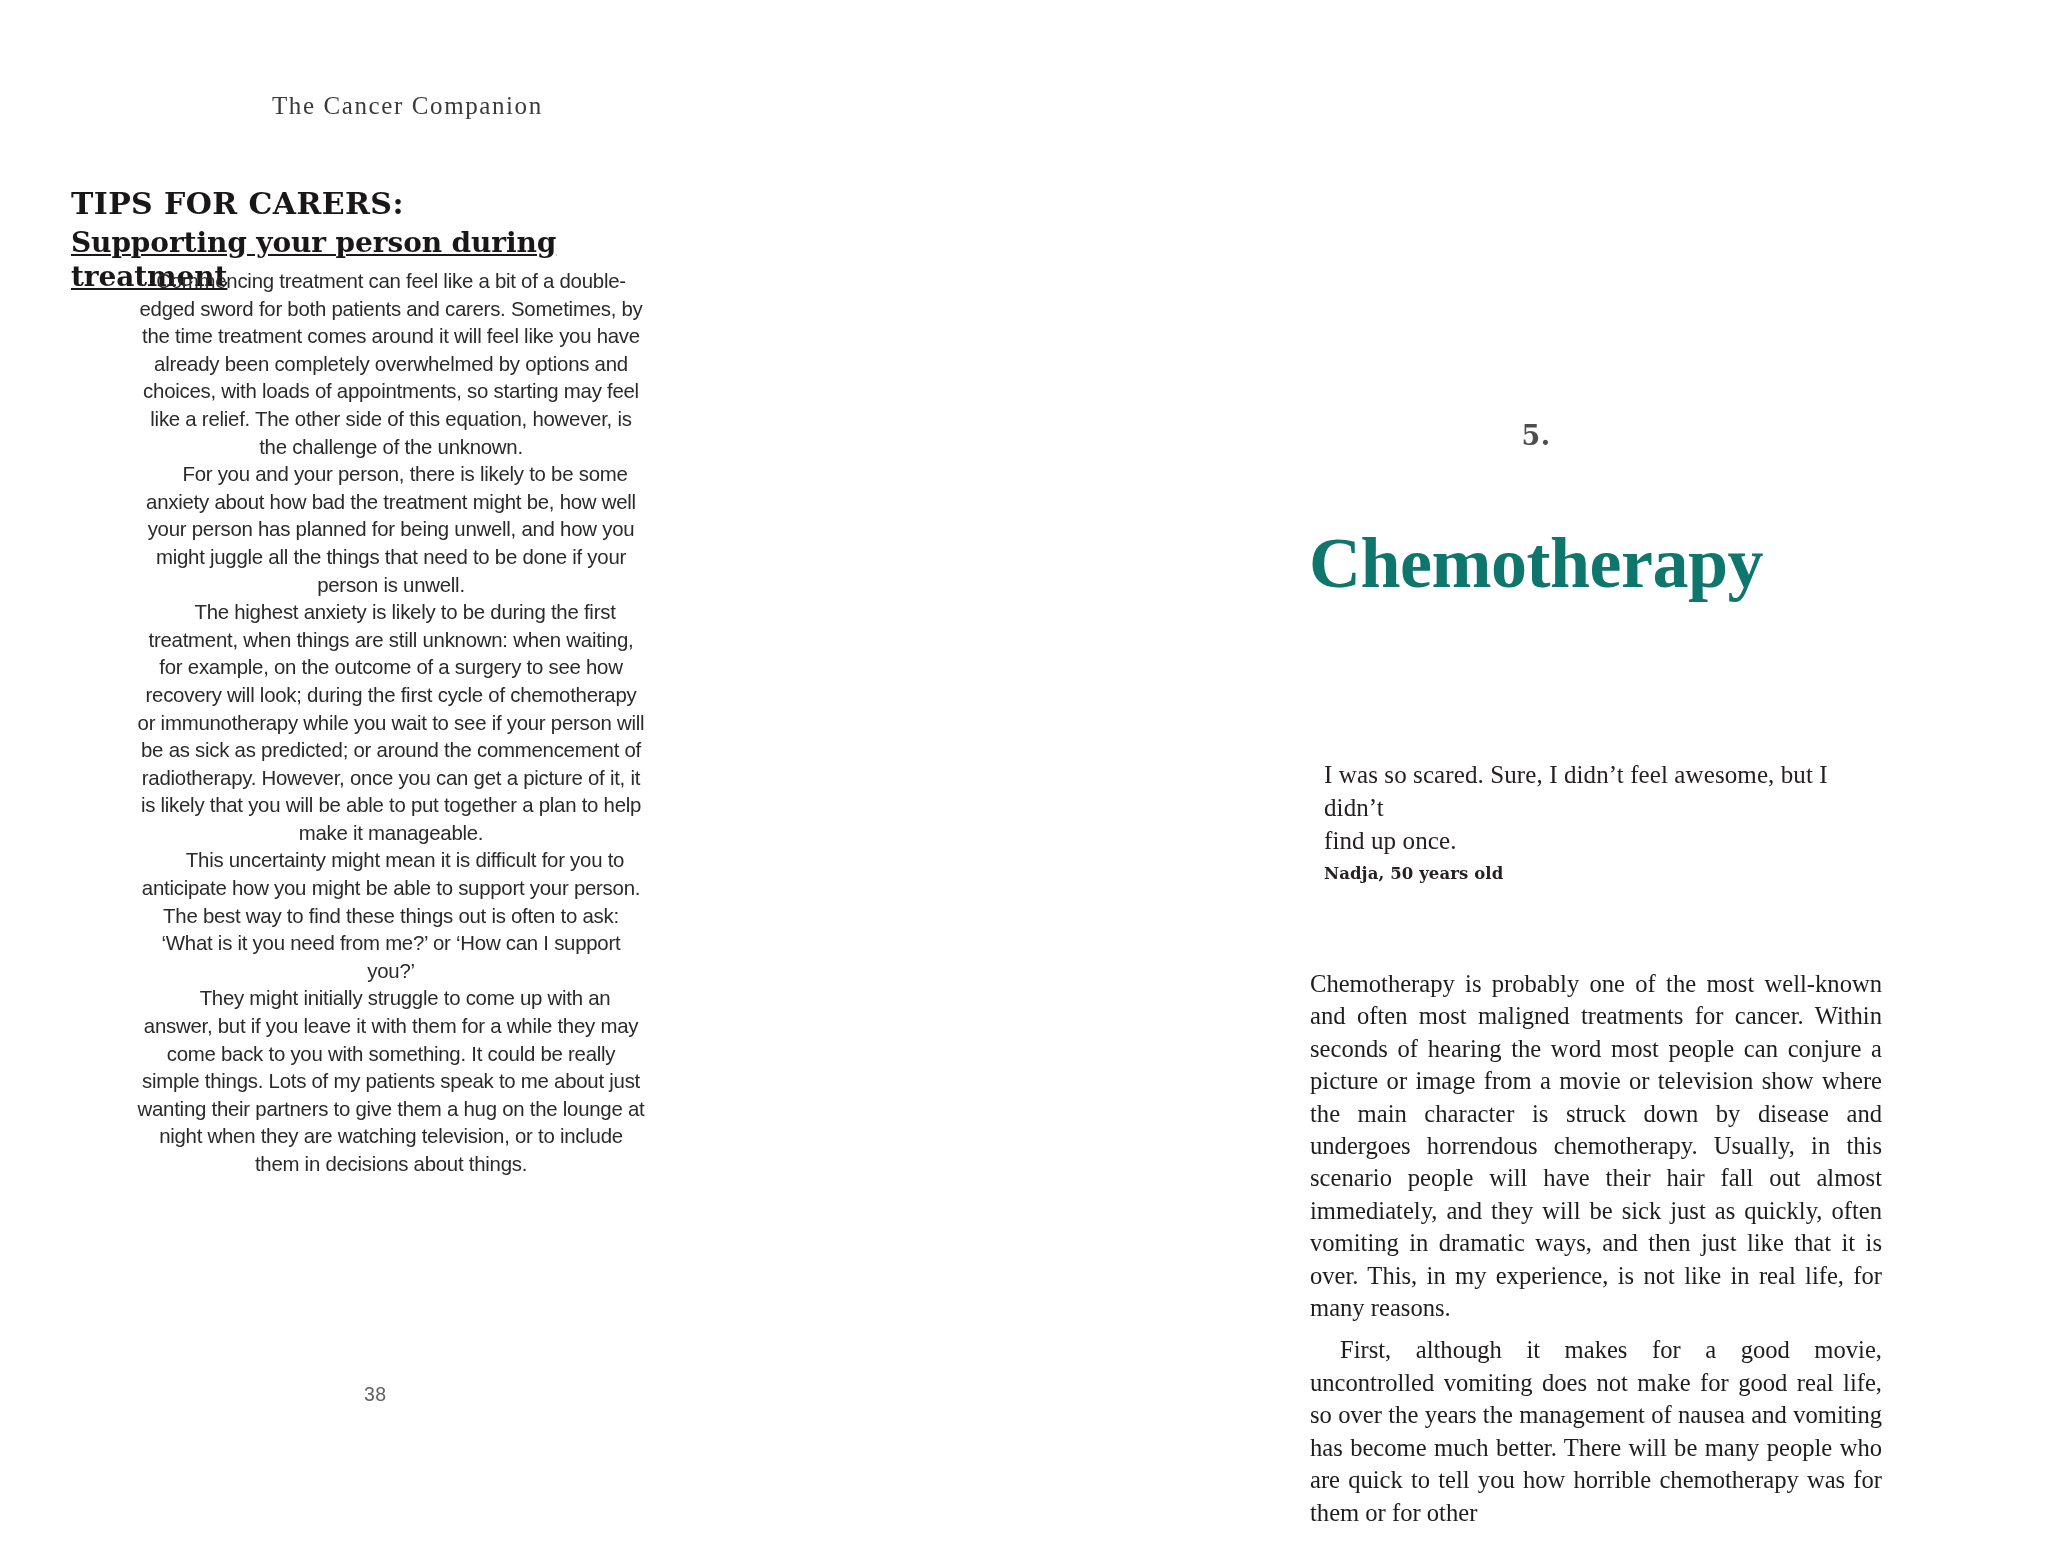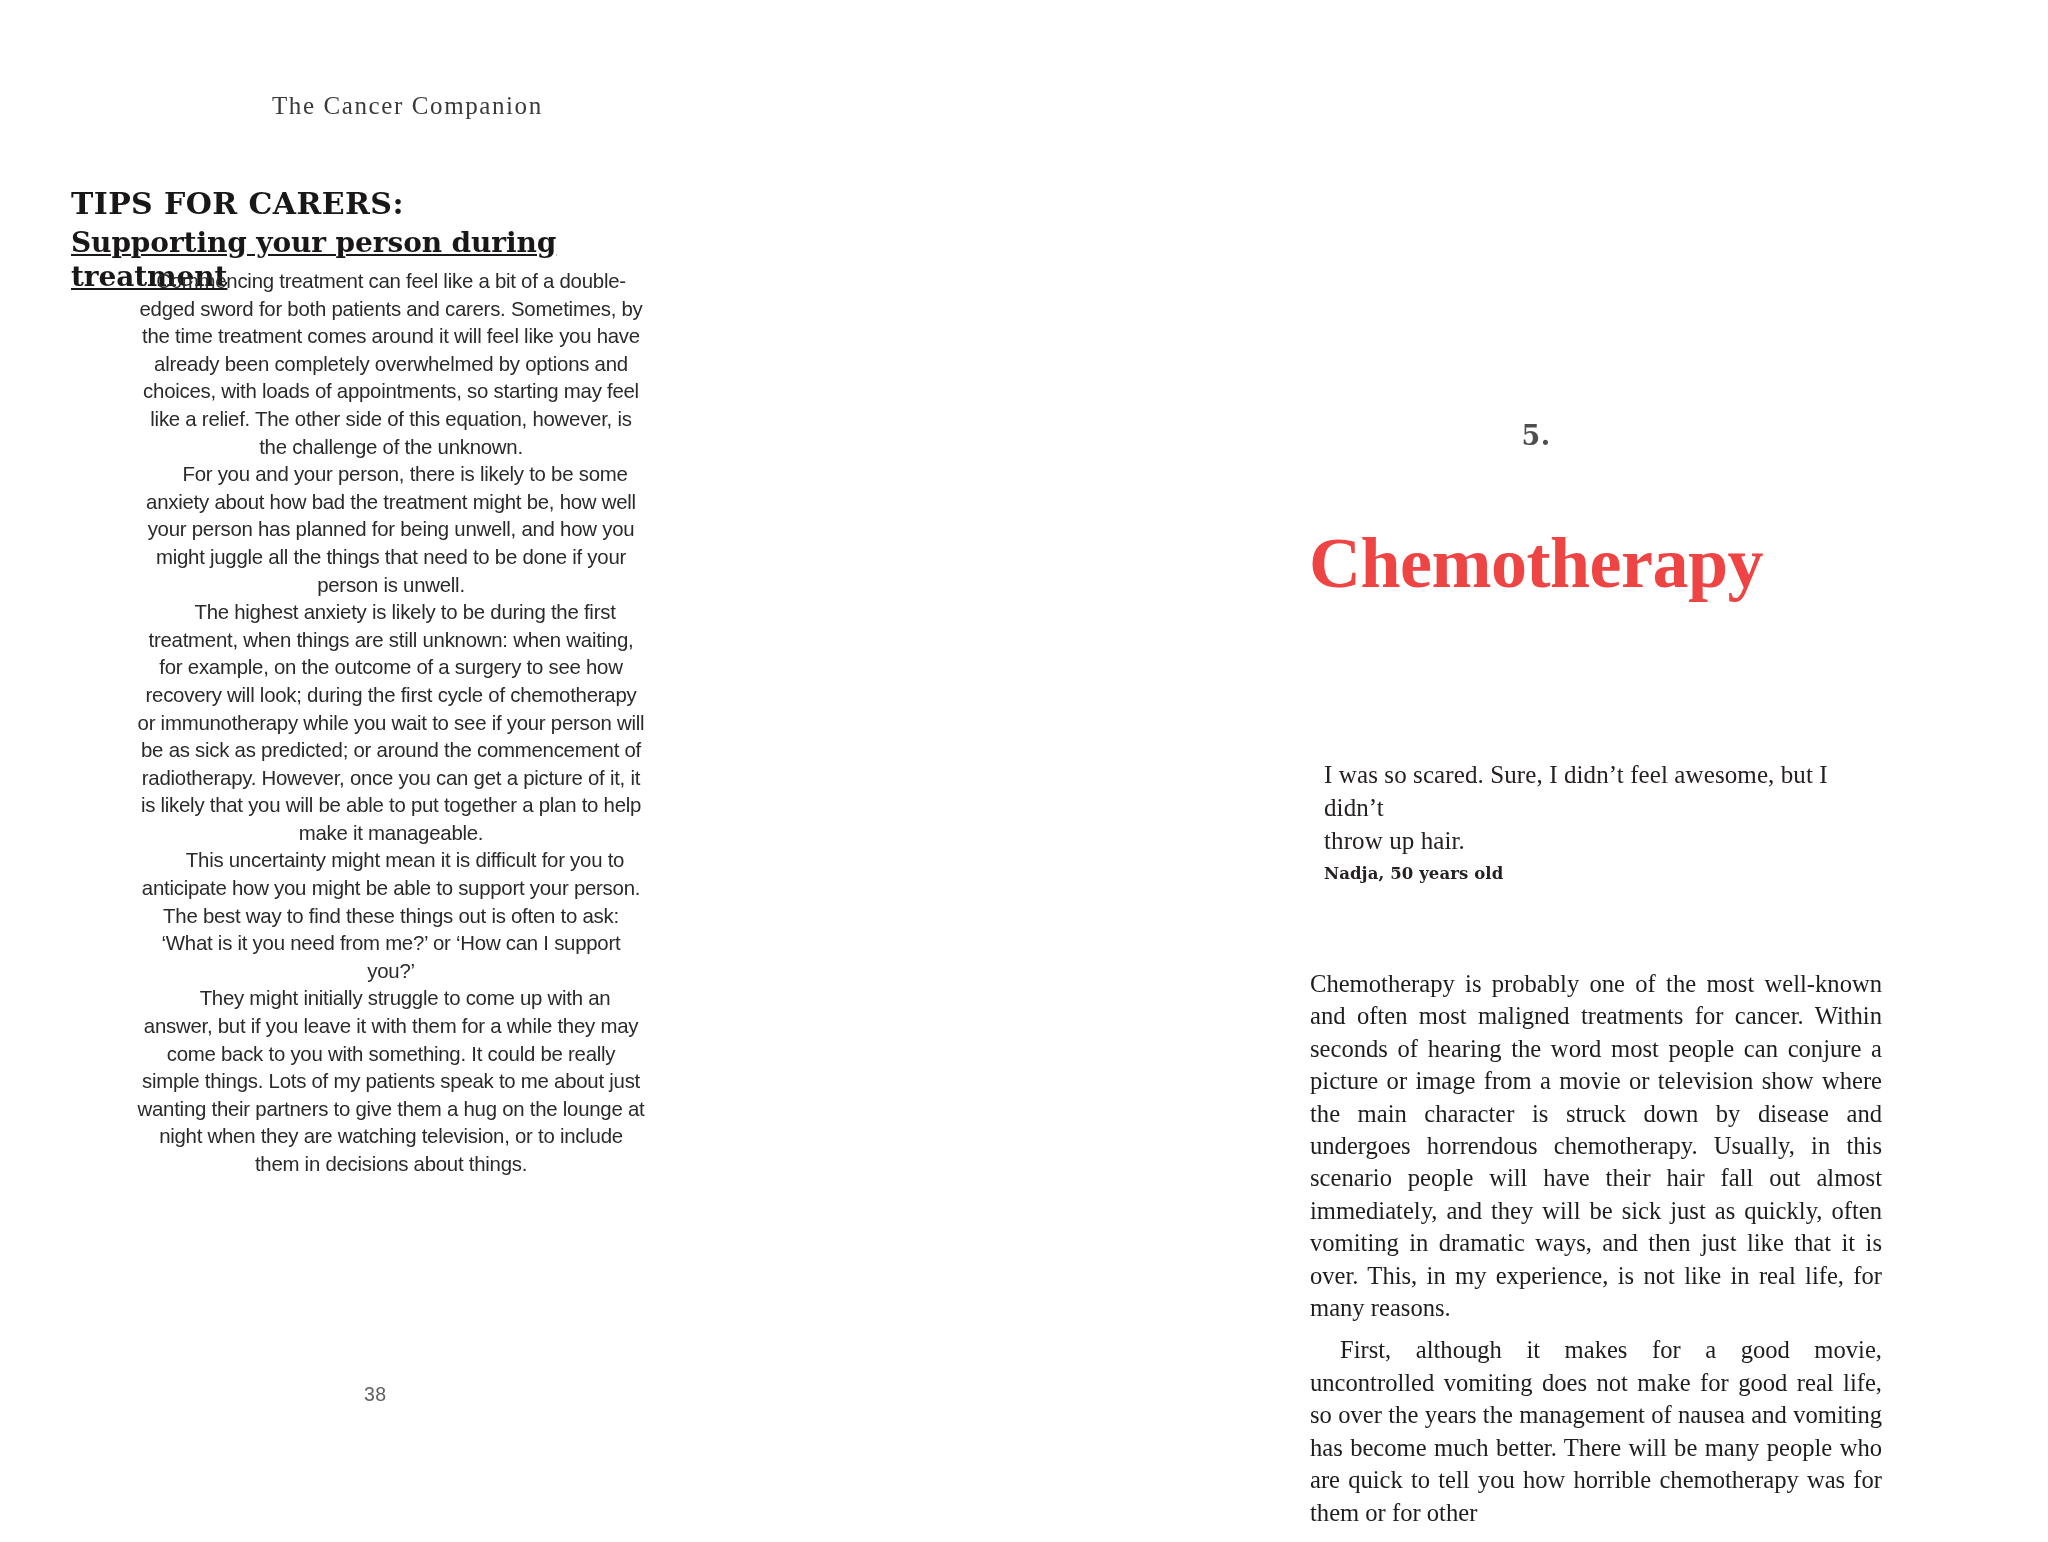--- a/index.html
+++ b/index.html
@@ -104,21 +104,21 @@
   .chapter-title {
     position: absolute;
     left: 0;
     right: 0;
     top: 478px;
     text-align: center;
     font-family: "Liberation Serif", serif;
     font-weight: bold;
     font-size: 72px;
     line-height: 1.05;
-    color: #ef4444;
+    color: #0f766e;
     letter-spacing: -0.5px;
   }
 
   .pull-quote {
     position: absolute;
     left: 300px;
     top: 758px;
     width: 560px;
     font-family: "Liberation Serif", serif;
     font-size: 25px;
@@ -198,21 +198,21 @@
   </div>
 
   <div class="page page-recto">
 
     <div class="chapter-number">5.</div>
 
     <h1 class="chapter-title">Chemotherapy</h1>
 
     <div class="pull-quote">
       <p>I was so scared. Sure, I didn’t feel awesome, but I didn’t</p>
-      <p>throw up hair.</p>
+      <p>find up once.</p>
       <p class="attribution">Nadja, 50 years old</p>
     </div>
 
     <div class="recto-body">
       <p>Chemotherapy is probably one of the most well-known and often most maligned treatments for cancer. Within seconds of hearing the word most people can conjure a picture or image from a movie or television show where the main character is struck down by disease and undergoes horrendous chemotherapy. Usually, in this scenario people will have their hair fall out almost immediately, and they will be sick just as quickly, often vomiting in dramatic ways, and then just like that it is over. This, in my experience, is not like in real life, for many reasons.</p>
       <p>First, although it makes for a good movie, uncontrolled vomiting does not make for good real life, so over the years the management of nausea and vomiting has become much better. There will be many people who are quick to tell you how horrible chemotherapy was for them or for other</p>
     </div>
 
   </div>
 

